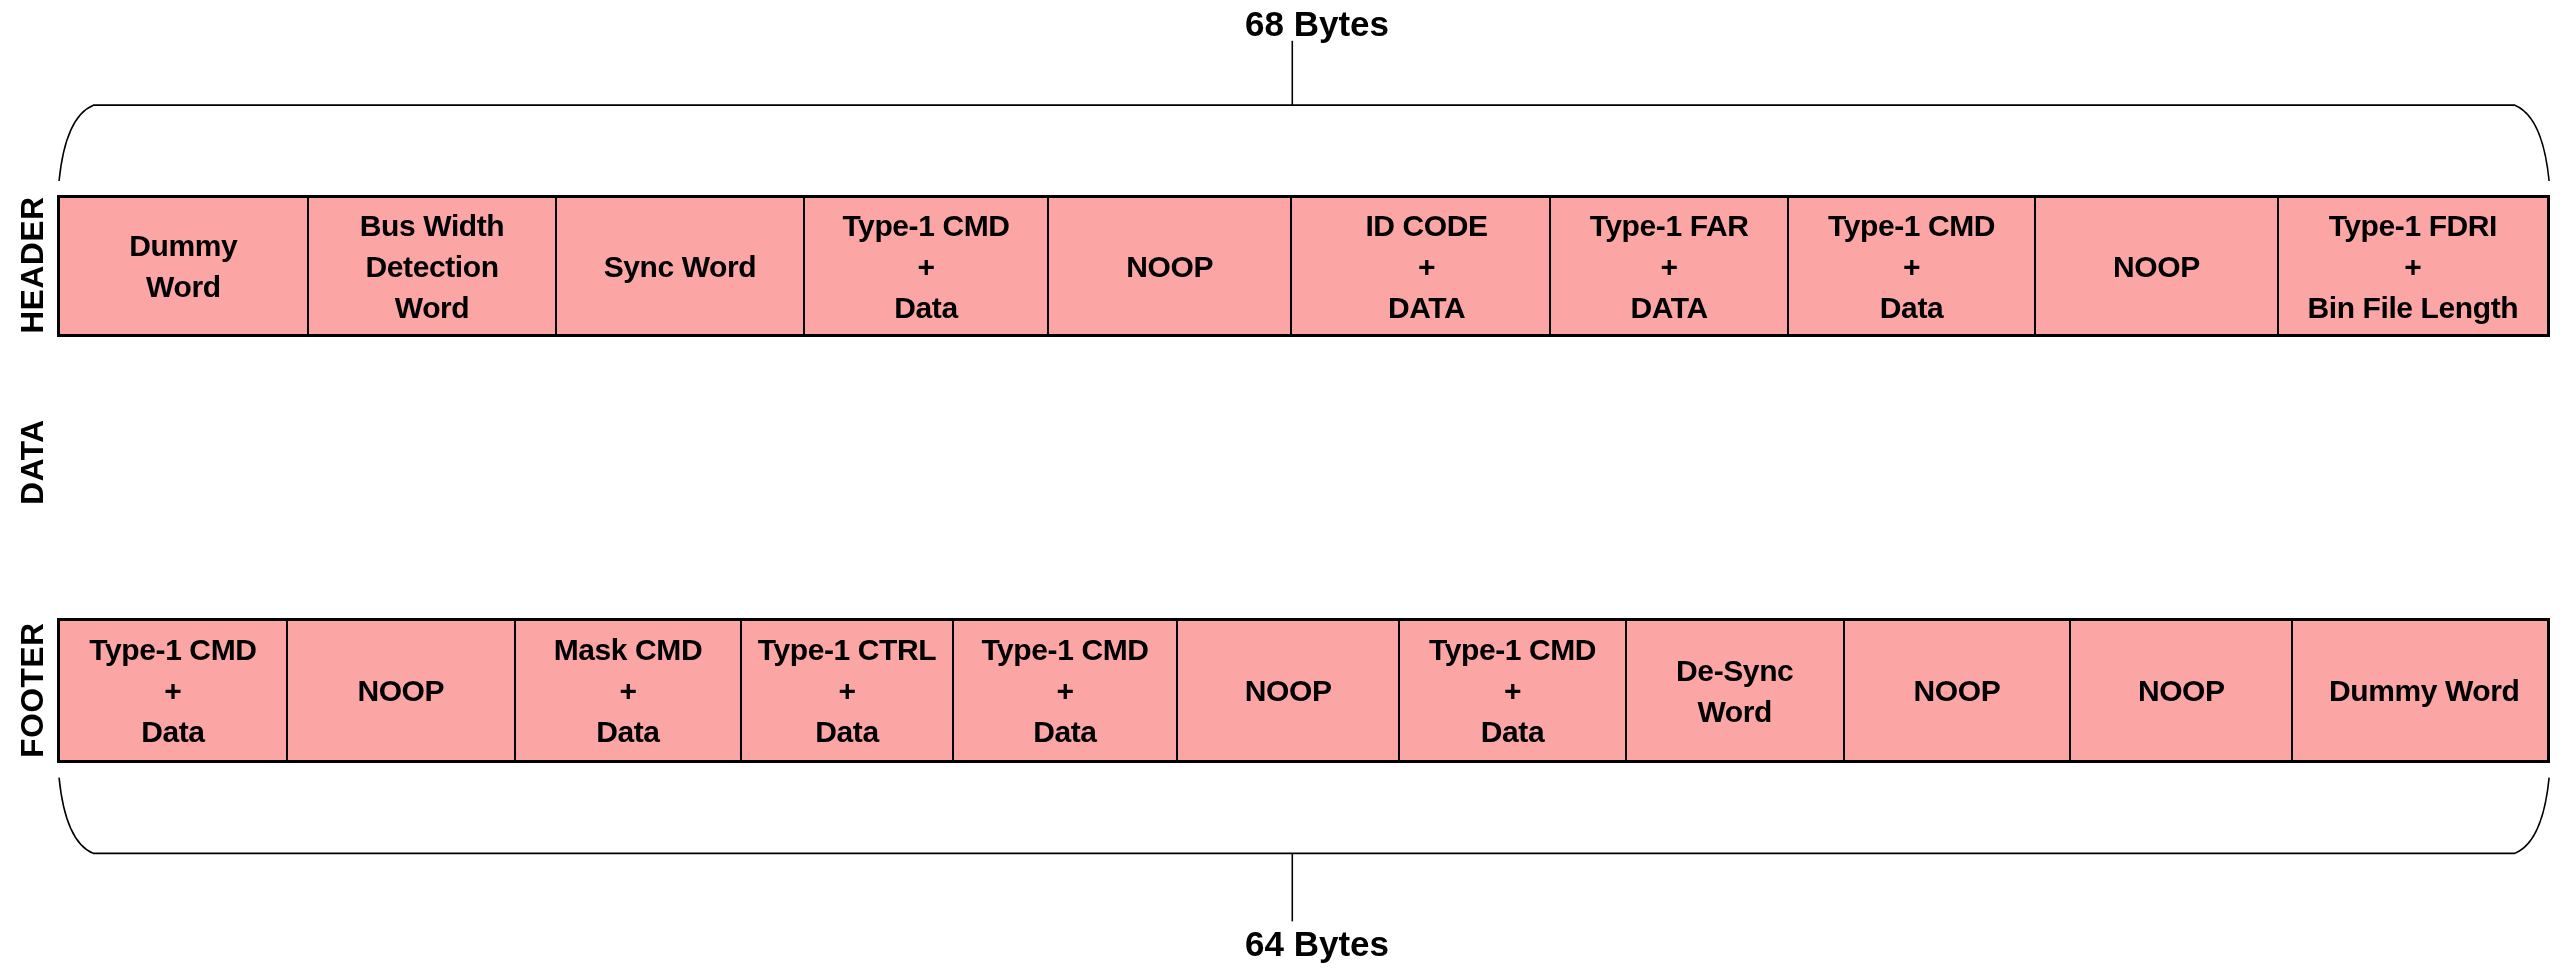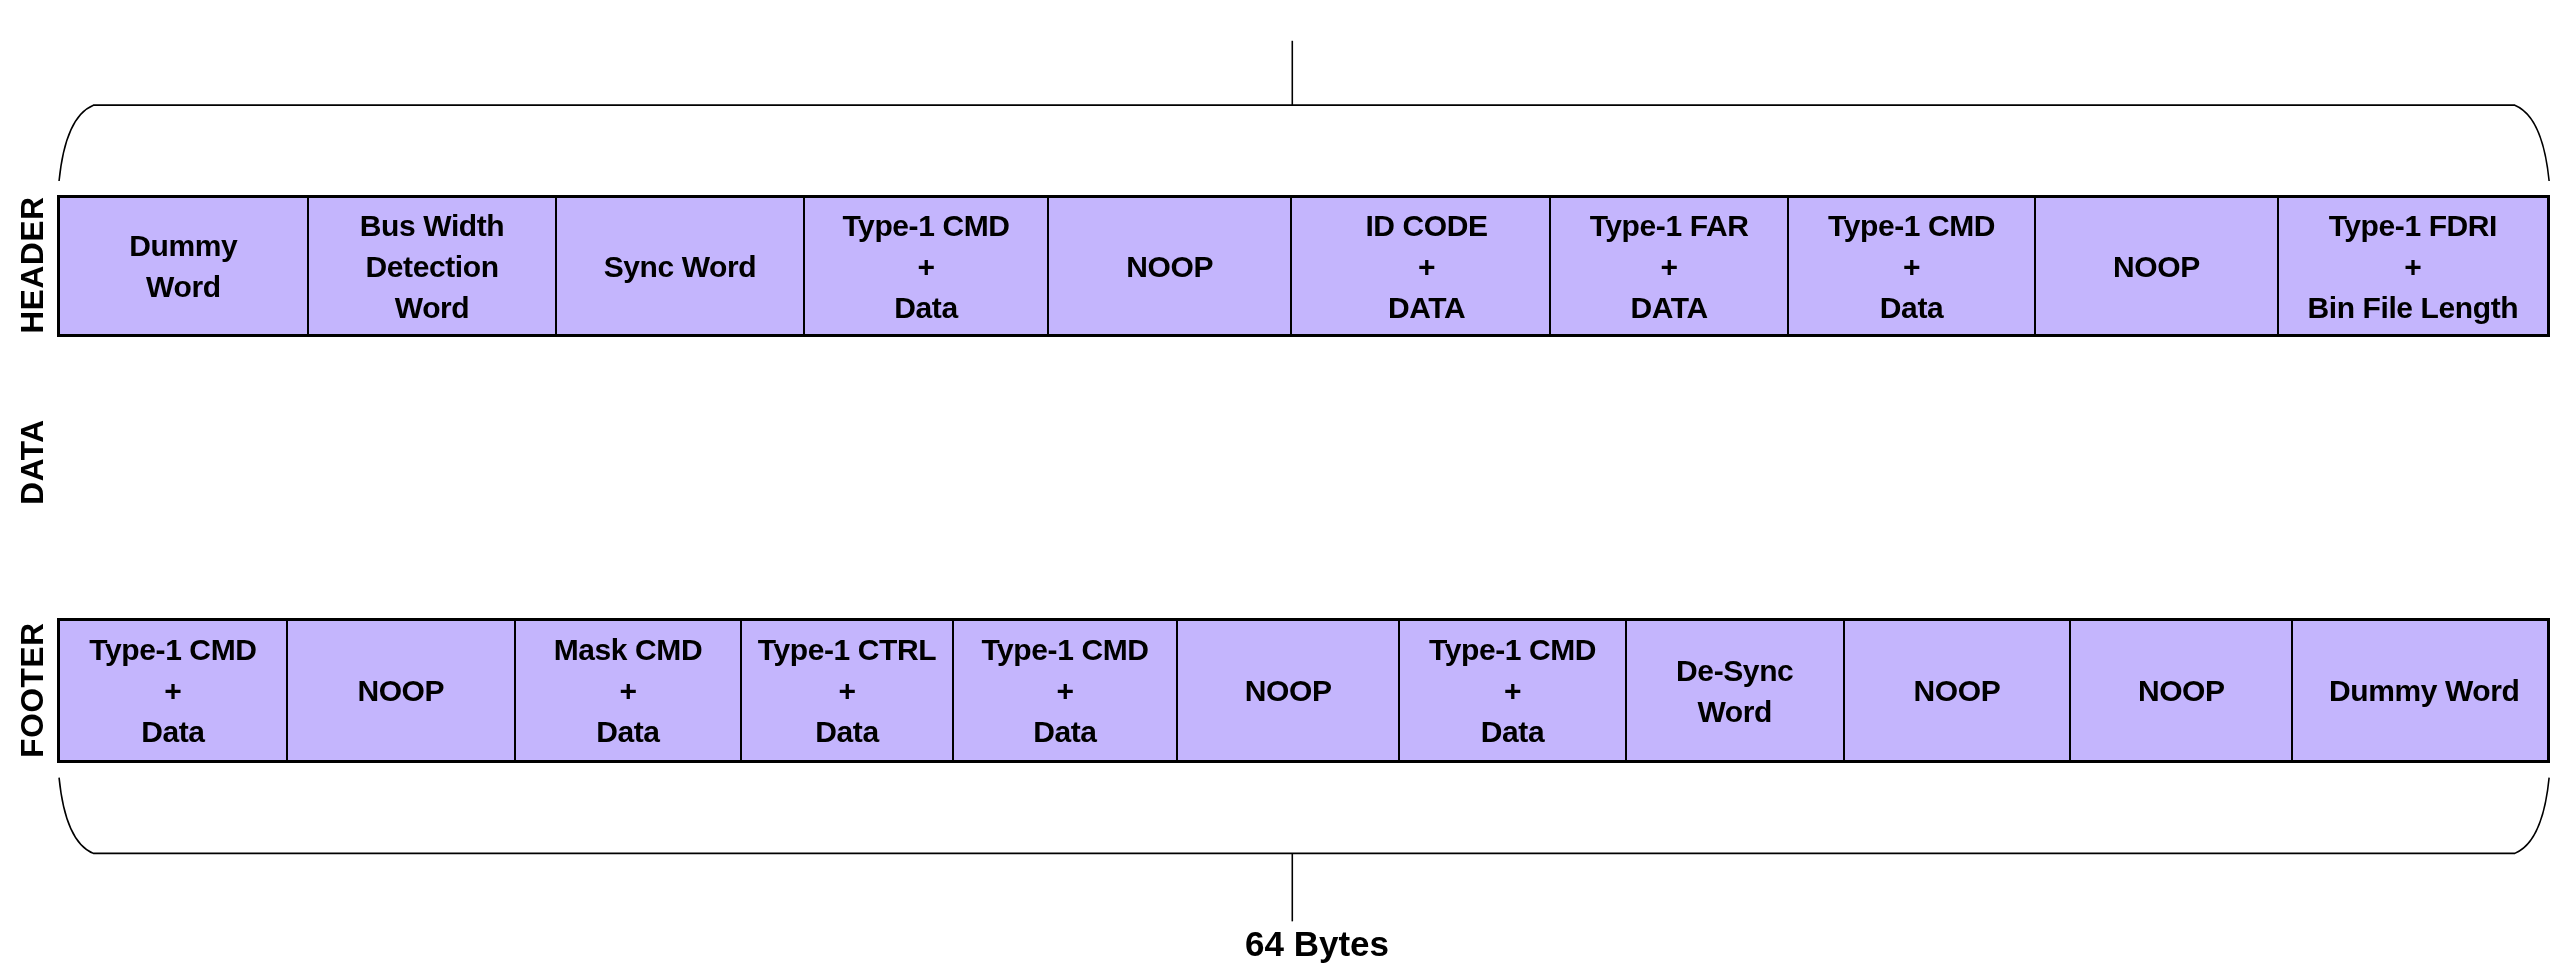--- a/index.html
+++ b/index.html
@@ -50,21 +50,21 @@
   #label-header { left: 31.5px; top: 265px; }
   #label-data   { left: 31.5px; top: 462px; }
   #label-footer { left: 31.5px; top: 690px; }
 
   .row-table {
     position: absolute;
     display: flex;
     align-items: stretch;
     border: 3.6px solid #000000;
     box-sizing: border-box;
-    background: #c4b5fd;
+    background: #fca5a5;
     justify-content: space-between;
   }
   #table-header { left: 57px;  top: 195px; width: 2493px; height: 142px; }
   #table-data   { left: 283px; top: 391px; width: 2034px; height: 142px; }
   #table-footer { left: 57px;  top: 618px; width: 2493px; height: 145px; }
 
   .cell {
     flex-basis: 0;
     min-width: 0;
     display: flex;
@@ -90,20 +90,21 @@
 
 <div id="canvas">
 
   <svg id="brace-svg" viewBox="0 0 3600 1363" xmlns="http://www.w3.org/2000/svg">
     <path d="M 82 253 Q 91 163 130 147 L 3515 147 Q 3554 163 3563 253"></path>
     <line x1="1806" y1="147" x2="1806" y2="57"></line>
     <path d="M 82 1087 Q 91 1177 130 1193 L 3515 1193 Q 3554 1177 3563 1087"></path>
     <line x1="1806" y1="1193" x2="1806" y2="1288"></line>
   </svg>
 
+  <div class="bytes-label" id="top-bytes-label">68 Bytes</div>
 
   <div class="row-label" id="label-header">HEADER</div>
   <div class="row-table" id="table-header">
       <div class="cell" style="flex-grow: 320;">
         <div class="line">Dummy</div>
         <div class="line">Word</div>
       </div>
       <div class="cell" style="flex-grow: 320;">
         <div class="line">Bus Width</div>
         <div class="line">Detection</div>

